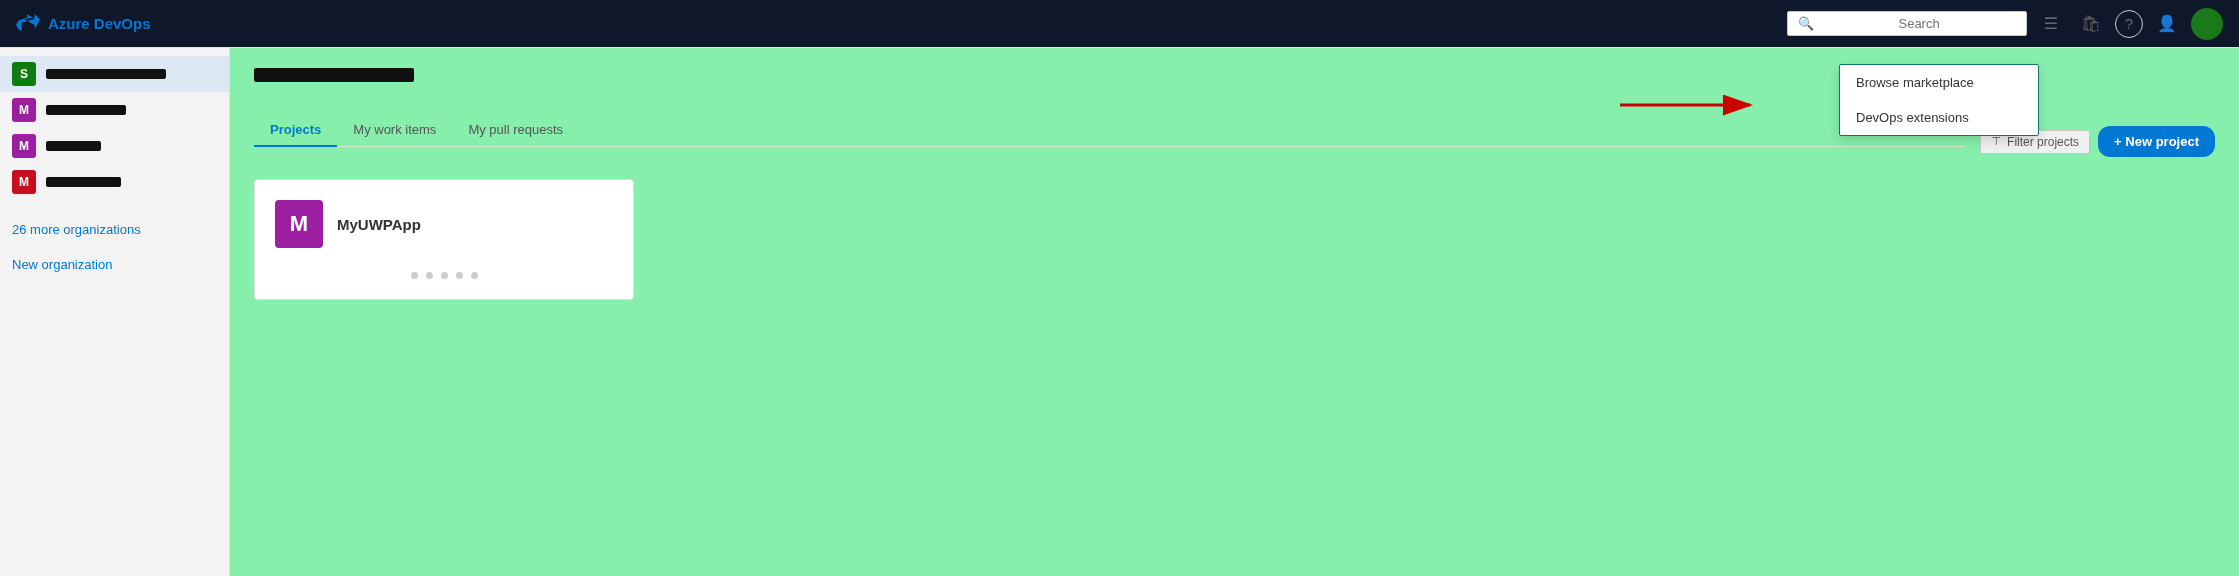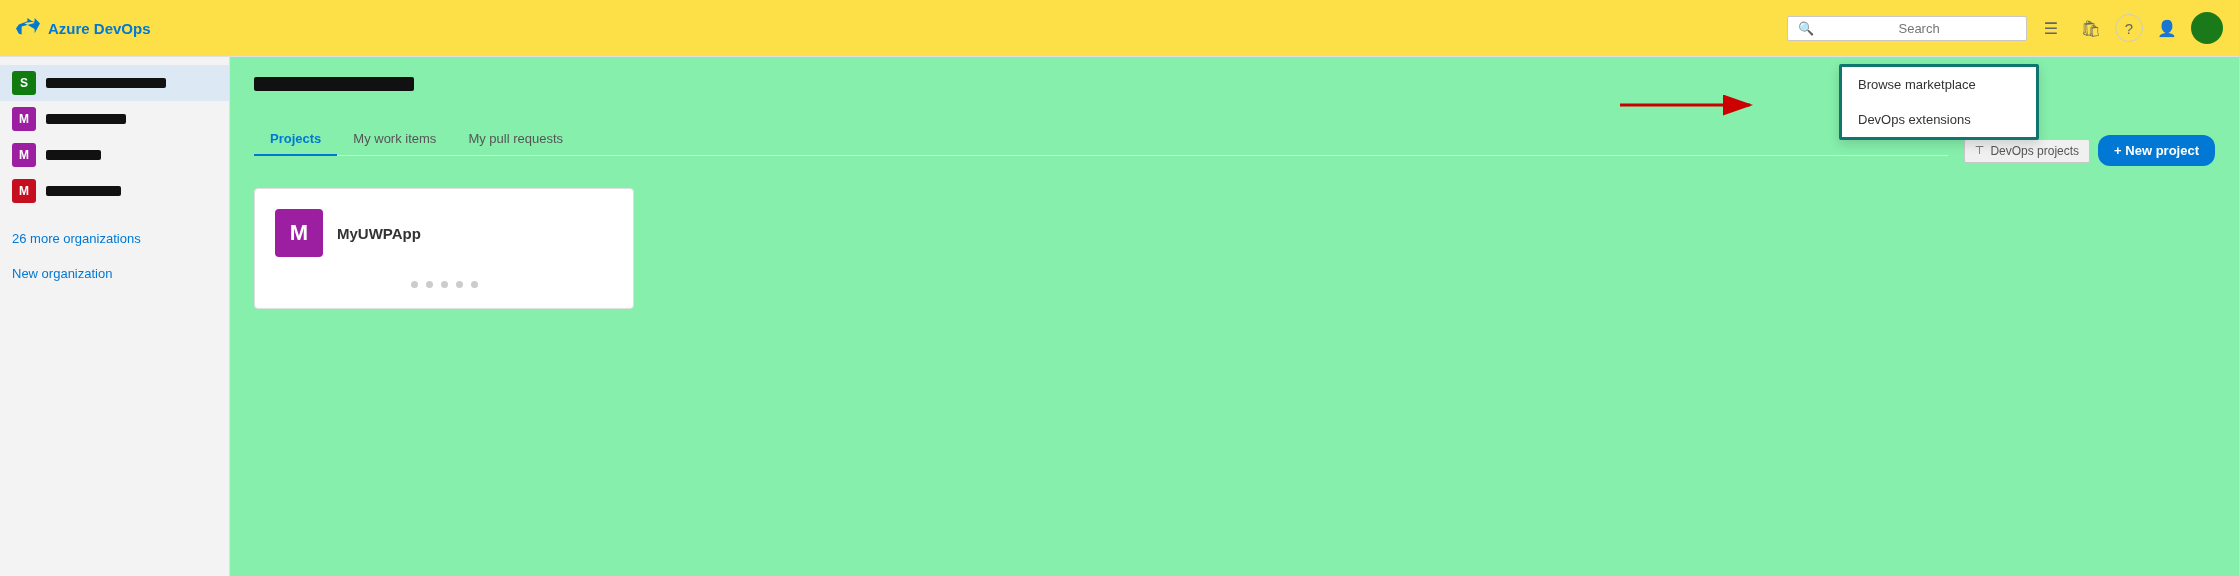--- a/index.html
+++ b/index.html
@@ -2,22 +2,22 @@
 <html><head>
   <meta charset="utf-8">
   <style>
     * { box-sizing: border-box; margin: 0; padding: 0; }
     body { font-family: -apple-system, BlinkMacSystemFont, 'Segoe UI', sans-serif; background: #f8f8f8; overflow: hidden; }
 
     
     .topnav {
       display: flex;
       align-items: center;
-      background: #fde047;
-      height: 57px;
+      background: #0f172a;
+      height: 48px;
       padding: 0 16px;
       border-bottom: 1px solid #e0e0e0;
       position: relative;
       z-index: 100;
     }
     .topnav-brand {
       display: flex;
       align-items: center;
       gap: 8px;
       margin-right: auto;
@@ -245,21 +245,21 @@
       border-radius: 50%;
       background: #ccc;
     }
 
     
     .dropdown-menu {
       position: fixed;
       top: 64px;
       right: 200px;
       background: #fff;
-      border: 3px solid #0f766e;
+      border: 1px solid #0f766e;
       border-radius: 2px;
       box-shadow: 0 4px 12px rgba(0,0,0,0.15);
       z-index: 200;
       min-width: 200px;
     }
     .dropdown-item {
       padding: 10px 16px;
       font-size: 13px;
       cursor: pointer;
       color: #333;
@@ -337,21 +337,21 @@
 
     <div style="display:flex; align-items:flex-end; margin-bottom:16px;">
       <div class="tabs" style="flex:1; border-bottom:1px solid #e0e0e0;">
         <div class="tab active">Projects</div>
         <div class="tab">My work items</div>
         <div class="tab">My pull requests</div>
       </div>
       <div style="display:flex; align-items:center; gap:8px; padding-bottom:6px; padding-left:16px;">
         <div class="filter-box">
           <span style="font-size:11px;">⊤</span>
-          <span>DevOps projects</span>
+          <span>Filter projects</span>
         </div>
         <button class="new-project-btn">+ New project</button>
       </div>
     </div>
 
     <div class="projects-grid">
       <div class="project-card">
         <div class="project-card-top">
           <div class="project-avatar">M</div>
           <span class="project-name">MyUWPApp</span>

